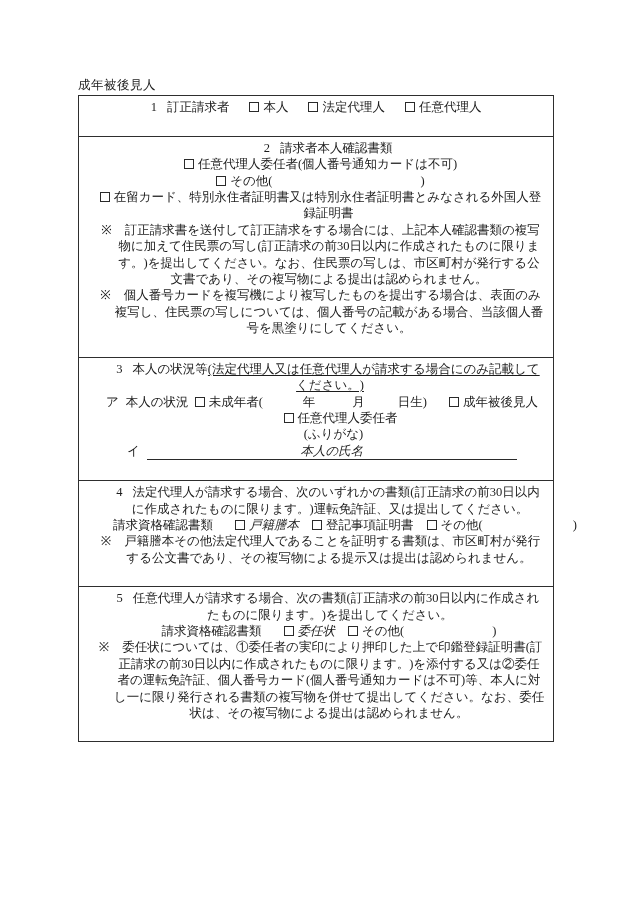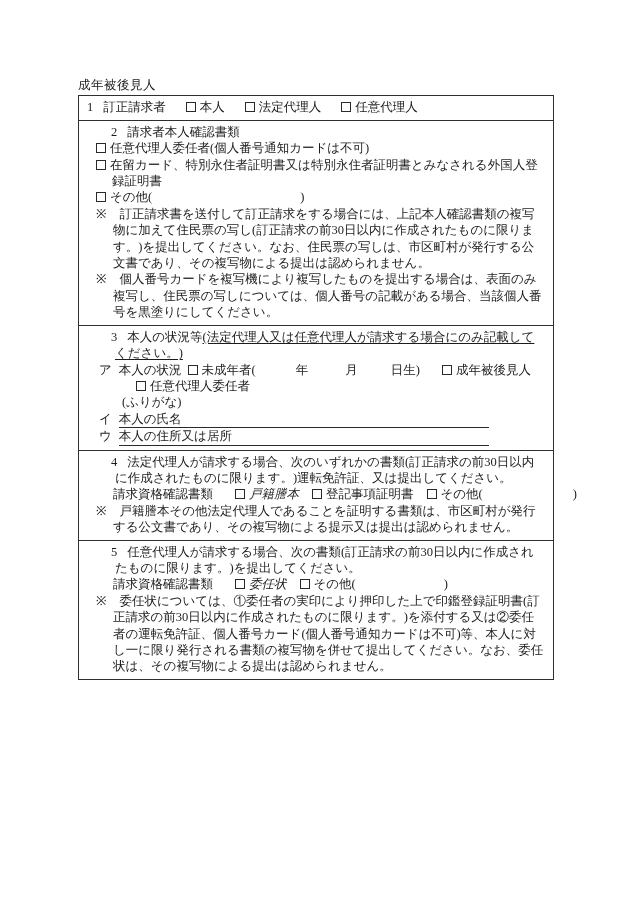--- a/index.html
+++ b/index.html
@@ -10,21 +10,21 @@
     position: relative;
     font-family: "Liberation Serif", "DejaVu Serif", serif;
     font-size: 12.5px;
     line-height: 16.4px;
     color: #1c1c1c;
     overflow: hidden;
   }
   .sheet { position: absolute; top: 77px; left: 78px; width: 476px; }
   .doc-title { margin-bottom: 2px; letter-spacing: 0.5px; }
   .form-table { border: 1px solid #2e2e2e; width: 476px; background: #fff; }
-  .trow { border-bottom: 1px solid #2e2e2e; padding: 3px 8px 4px 8px; }
+  .trow { border-bottom: 1px solid #2e2e2e; padding: 3px 8px 20px 8px; text-align: center; }
   .trow:last-child { border-bottom: none; }
 
   .num { display: inline; margin-right: 10px; }
   .intro { padding-left: 4px; text-indent: -4px; margin-left: 24px; }
 
   
   .cb { white-space: nowrap; }
   .cbx {
     display: inline-block; width: 10px; height: 10px;
     border: 1px solid #2a2a2a; margin-right: 4px;
@@ -45,21 +45,21 @@
 
   
   .s3-a-line { margin-left: 12px; white-space: nowrap; }
   .s3-a-title { margin-left: 7px; margin-right: 6px; }
   .s3-a-line2 { margin-left: 49px; }
   .s3-kana { margin-left: 35px; font-family: Liberation Serif, serif; }
   .fld { margin-left: 12px; white-space: nowrap; }
   .ufield {
     display: inline-block; width: 370px;
     border-bottom: 1px solid #2a2a2a;
-    margin-left: 7px; vertical-align: baseline;
+    margin-left: 7px; vertical-align: baseline; font-style: italic;
   }
   .u-note { text-decoration: underline; text-underline-offset: 2px; }
 
   
   .docs { margin-left: 26px; white-space: nowrap; }
   .docs .cb { margin-left: 13px; }
   .docs .cb.first { margin-left: 22px; font-style: italic; }
 </style>
 </head>
 <body>
@@ -76,24 +76,24 @@
     </div>
 
     <div class="trow">
       <div class="intro">
         <span class="num">2</span><span>請求者本人確認書類</span>
       </div>
       <div class="cbitem">
         <span class="cbx"></span><span>任意代理人委任者(個人番号通知カードは不可)</span>
       </div>
       <div class="cbitem">
-        <span class="cbx"></span><span>在留カード、特別永住者証明書又は特別永住者証明書とみなされる外国人登録証明書</span>
+        <span class="cbx"></span><span>その他(</span><span class="blank" style="width:148px"></span><span>)</span>
       </div>
       <div class="cbitem">
-        <span class="cbx"></span><span>その他(</span><span class="blank" style="width:148px"></span><span>)</span>
+        <span class="cbx"></span><span>在留カード、特別永住者証明書又は特別永住者証明書とみなされる外国人登録証明書</span>
       </div>
       <div class="note">
         <span class="nmk">※</span><span>訂正請求書を送付して訂正請求をする場合には、上記本人確認書類の複写物に加えて住民票の写し(訂正請求の前30日以内に作成されたものに限ります。)を提出してください。なお、住民票の写しは、市区町村が発行する公文書であり、その複写物による提出は認められません。</span>
       </div>
       <div class="note">
         <span class="nmk">※</span><span>個人番号カードを複写機により複写したものを提出する場合は、表面のみ複写し、住民票の写しについては、個人番号の記載がある場合、当該個人番号を黒塗りにしてください。</span>
       </div>
     </div>
 
     <div class="trow">
@@ -102,23 +102,20 @@
       </div>
       <div class="s3-a-line">
         <span>ア</span><span class="s3-a-title">本人の状況</span><span class="cb"><span class="cbx"></span><span>未成年者(</span></span><span class="blank" style="width:40px"></span><span>年</span><span class="blank" style="width:37px"></span><span>月</span><span class="blank" style="width:33px"></span><span>日生)</span><span class="cb" style="margin-left:22px"><span class="cbx"></span><span>成年被後見人</span></span>
       </div>
       <div class="s3-a-line2">
         <span class="cb"><span class="cbx"></span><span>任意代理人委任者</span></span>
       </div>
       <div class="s3-kana">(ふりがな)</div>
       <div class="fld">
         <span>イ</span><span class="ufield"><span>本人の氏名</span></span>
-      </div>
-      <div class="fld">
-        <span>ウ</span><span class="ufield"><span>本人の住所又は居所</span></span>
       </div>
     </div>
 
     <div class="trow">
       <div class="intro">
         <span class="num">4</span><span>法定代理人が請求する場合、次のいずれかの書類(訂正請求の前30日以内に作成されたものに限ります。)運転免許証、又は提出してください。</span>
       </div>
       <div class="docs">
         <span>請求資格確認書類</span><span class="cb first"><span class="cbx"></span><span>戸籍謄本</span></span><span class="cb"><span class="cbx"></span><span>登記事項証明書</span></span><span class="cb"><span class="cbx"></span><span>その他(</span><span class="blank" style="width:90px"></span><span>)</span></span>
       </div>

